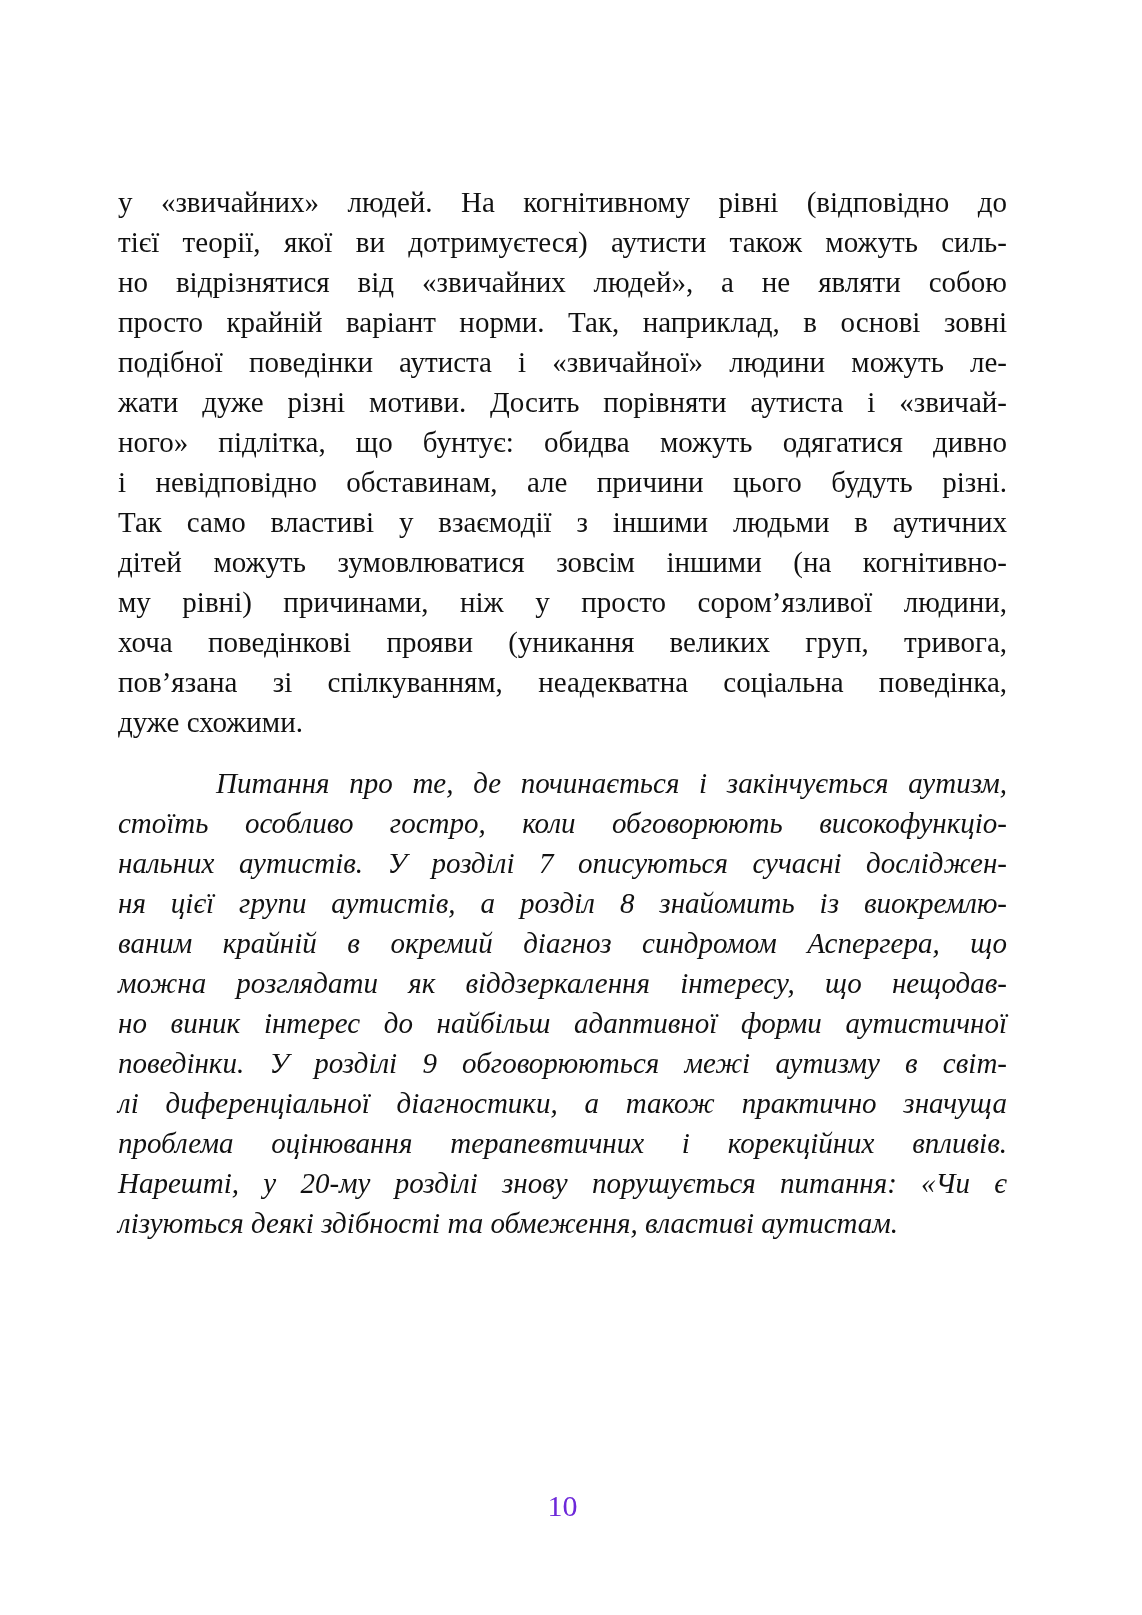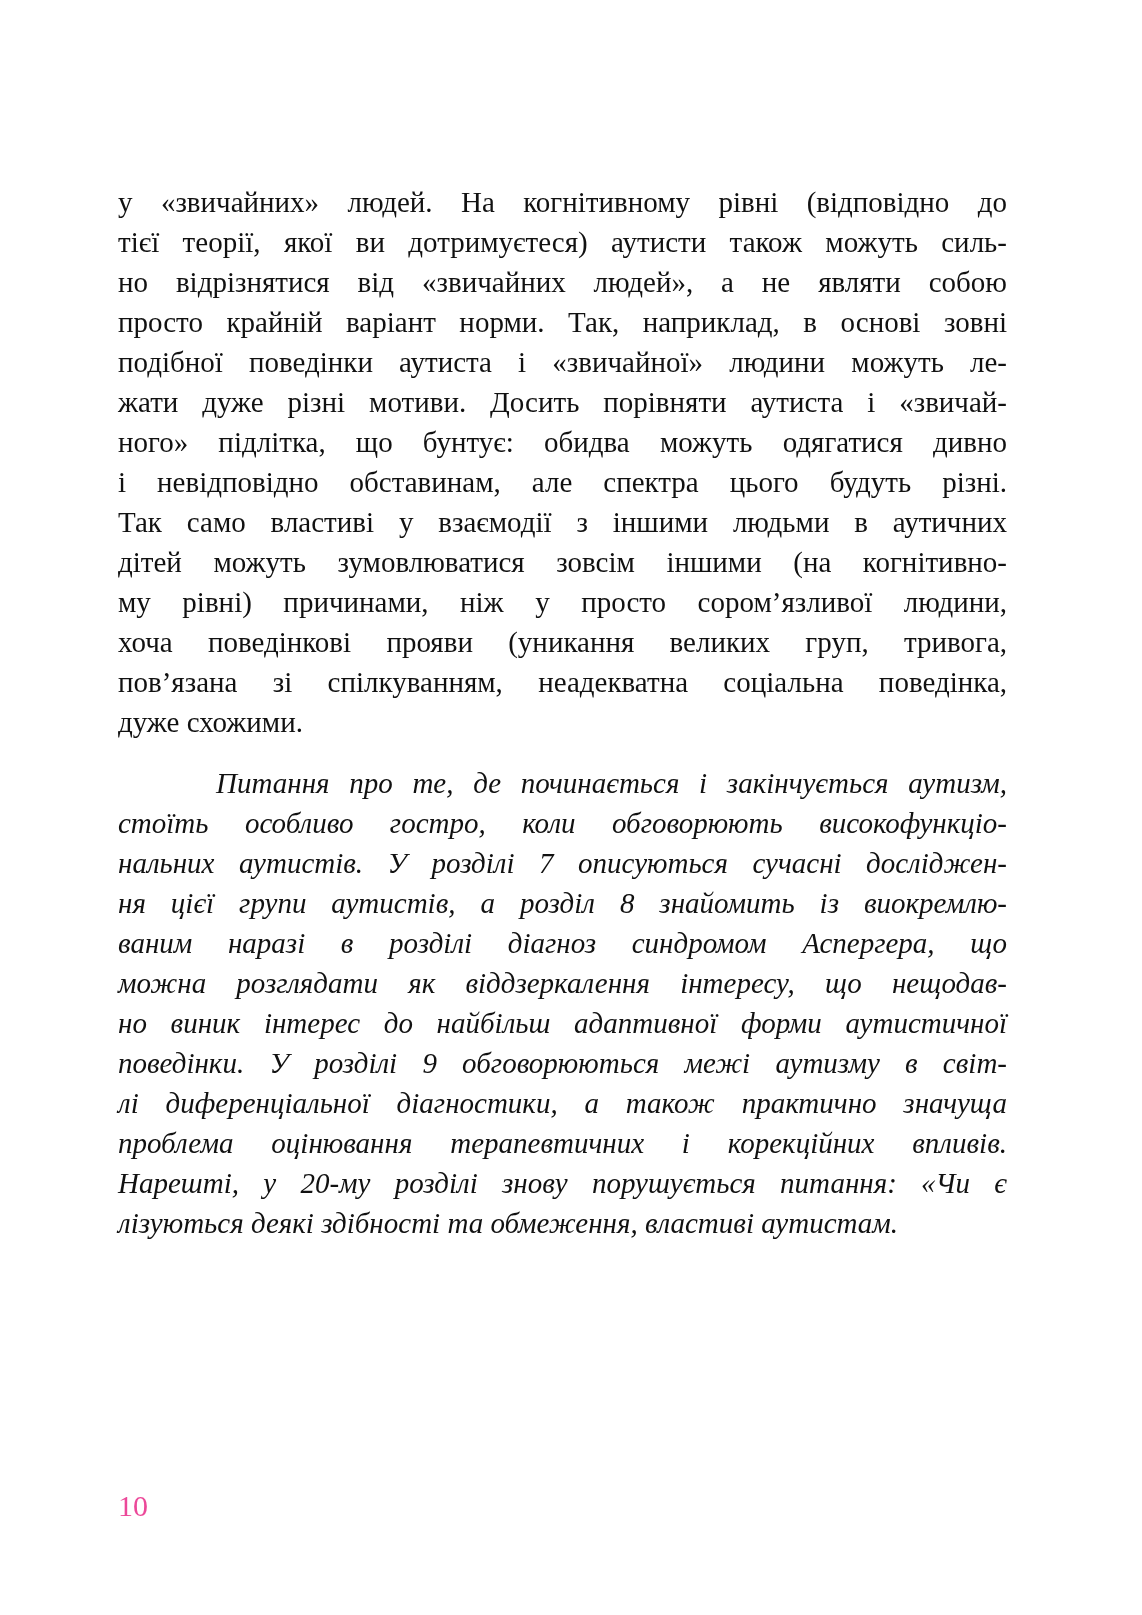--- a/index.html
+++ b/index.html
@@ -44,53 +44,53 @@
     -moz-text-align-last: left;
   }
   .para.indent .line.first {
     text-indent: 98px;
   }
   .page-number {
     position: absolute;
     top: 1488px;
     left: 118px;
     width: 889px;
-    text-align: left;
+    text-align: center;
     font-size: 30px;
     line-height: 36px;
-    color: #ec4899;
+    color: #6d28d9;
   }
 </style>
 </head>
 <body>
 
 <div class="sheet">
   <div class="text-block">
       <div class="para">
         <div class="line first">у «звичайних» людей. На когнітивному рівні (відповідно до</div>
         <div class="line">тієї теорії, якої ви дотримуєтеся) аутисти також можуть силь-</div>
         <div class="line">но відрізнятися від «звичайних людей», а не являти собою</div>
         <div class="line">просто крайній варіант норми. Так, наприклад, в основі зовні</div>
         <div class="line">подібної поведінки аутиста і «звичайної» людини можуть ле-</div>
         <div class="line">жати дуже різні мотиви. Досить порівняти аутиста і «звичай-</div>
         <div class="line">ного» підлітка, що бунтує: обидва можуть одягатися дивно</div>
-        <div class="line">і невідповідно обставинам, але спектра цього будуть різні.</div>
+        <div class="line">і невідповідно обставинам, але причини цього будуть різні.</div>
         <div class="line">Так само властиві у взаємодії з іншими людьми в аутичних</div>
         <div class="line">дітей можуть зумовлюватися зовсім іншими (на когнітивно-</div>
         <div class="line">му рівні) причинами, ніж у просто сором’язливої людини,</div>
         <div class="line">хоча поведінкові прояви (уникання великих груп, тривога,</div>
         <div class="line">пов’язана зі спілкуванням, неадекватна соціальна поведінка,</div>
         <div class="line last">дуже схожими.</div>
       </div>
       <div class="para indent">
         <div class="line first">Питання про те, де починається і закінчується аутизм,</div>
         <div class="line">стоїть особливо гостро, коли обговорюють високофункціо-</div>
         <div class="line">нальних аутистів. У розділі 7 описуються сучасні досліджен-</div>
         <div class="line">ня цієї групи аутистів, а розділ 8 знайомить із виокремлю-</div>
-        <div class="line">ваним наразі в розділі діагноз синдромом Аспергера, що</div>
+        <div class="line">ваним крайній в окремий діагноз синдромом Аспергера, що</div>
         <div class="line">можна розглядати як віддзеркалення інтересу, що нещодав-</div>
         <div class="line">но виник інтерес до найбільш адаптивної форми аутистичної</div>
         <div class="line">поведінки. У розділі 9 обговорюються межі аутизму в світ-</div>
         <div class="line">лі диференціальної діагностики, а також практично значуща</div>
         <div class="line">проблема оцінювання терапевтичних і корекційних впливів.</div>
         <div class="line">Нарешті, у 20-му розділі знову порушується питання: «Чи є</div>
         <div class="line last">лізуються деякі здібності та обмеження, властиві аутистам.</div>
       </div>
     </div>
   <div class="page-number">10</div>

